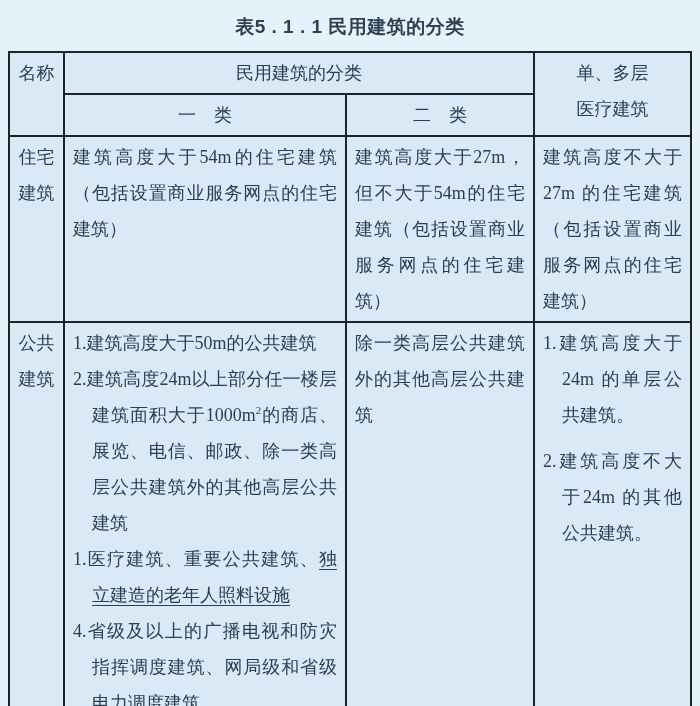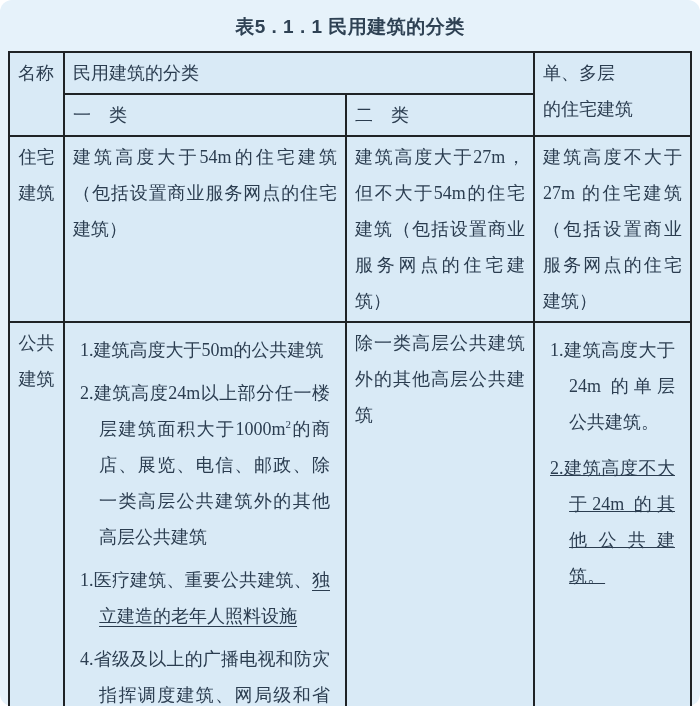--- a/index.html
+++ b/index.html
@@ -10,58 +10,57 @@
     --title:#2f4254;
   }
   *{box-sizing:border-box;}
   html,body{margin:0;padding:0;}
   body{width:700px;height:706px;overflow:hidden;}
   .page{
     position:relative;width:700px;height:706px;
     background:var(--page-bg);
     color:var(--text);
     font-family:"Liberation Serif","DejaVu Serif",serif;
-    border-radius:12px;
   }
   .doc-title{
     position:absolute;top:14px;left:0;width:100%;
     text-align:center;
     font-family:"Liberation Sans","DejaVu Sans",sans-serif;
     font-weight:700;font-size:19px;color:var(--title);
     letter-spacing:0.5px;
   }
   table.cls{
     position:absolute;left:8px;top:51px;width:682px;
     border-collapse:collapse;table-layout:fixed;
     background:var(--cell-bg);
   }
   table.cls td{
     border:2px solid var(--border);
     font-size:18px;line-height:36px;
     vertical-align:top;
     padding:2px 8px 2px 8px;
   }
-  td.hdr{vertical-align:middle;padding:0 2px;}
+  td.hdr{text-align:center;vertical-align:middle;padding:0 2px;}
   tr.h1{height:36px;}
   tr.h2{height:34px;padding-left:34px;}
   tr.r1{height:180px;padding-left:11px;}
   tr.r2{height:396px;}
   td.name-col{
     text-align:center;vertical-align:middle;
     padding:0 2px;line-height:37px;
   }
   td.c1r1{vertical-align:middle;text-align:justify;text-justify:inter-character;padding:0 8px 0 8px;}
   td.just{text-align:justify;text-justify:inter-character;}
   td.c2r1{padding:4px 8px 2px 6px;}
   td.c3r1{padding:4px 10px 2px 7px;margin-left:10px;}
   td.c1r2{padding:4px 8px 2px 10px;}
   td.c2r2{padding:4px 8px 2px 6px;}
   td.c3r2{padding:4px 5px 2px 7px;}
-  p.item{margin:7px;padding-left:1.06em;text-indent:-1.06em;}
-  p.item.gap{margin-top:10px;text-decoration:underline;}
+  p.item{margin:0;padding-left:1.06em;text-indent:-1.06em;}
+  p.item.gap{margin-top:10px;}
   .ul{text-decoration:underline;text-underline-offset:4px;}
   sup.sq{font-size:11px;line-height:0;vertical-align:super;}
 </style>
 </head>
 <body>
 
 <div class="page">
 
   <div class="doc-title">表5 . 1 . 1  民用建筑的分类</div>
 
@@ -72,21 +71,21 @@
       <col style="width:188px">
       <col style="width:157px">
     </colgroup>
 
     <tbody>
         <tr class="h1">
       <td class="hdr" rowspan="2">名称</td>
       <td class="hdr" colspan="2">民用建筑的分类</td>
       <td class="hdr" rowspan="2">
         <div>单、多层</div>
-        <div>的住宅建筑</div>
+        <div>医疗建筑</div>
       </td>
     </tr>
 
     <tr class="h2">
       <td class="hdr">一　类</td>
       <td class="hdr">二　类</td>
     </tr>
 
     <tr class="r1">
       <td class="name-col">住宅建筑</td>

